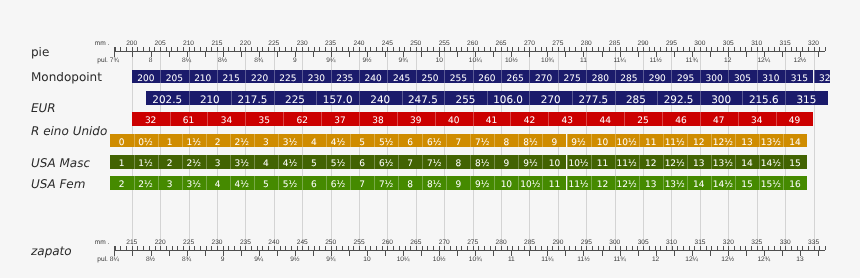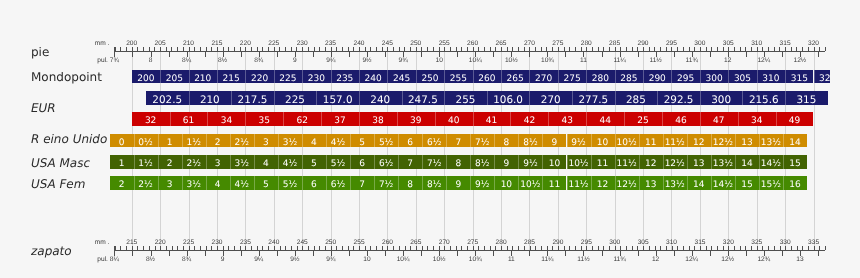--- a/index.html
+++ b/index.html
@@ -347,21 +347,21 @@
         <div class="cell" style="left: 472.6px; width: 37.88px; background: rgb(204, 0, 0);"><span>41</span><span class="sep"></span></div>
         <div class="cell" style="left: 510.48px; width: 37.88px; background: rgb(204, 0, 0);"><span>42</span><span class="sep"></span></div>
         <div class="cell" style="left: 548.36px; width: 37.88px; background: rgb(204, 0, 0);"><span>43</span><span class="sep"></span></div>
         <div class="cell" style="left: 586.24px; width: 37.87px; background: rgb(204, 0, 0);"><span>44</span><span class="sep"></span></div>
         <div class="cell" style="left: 624.11px; width: 37.88px; background: rgb(204, 0, 0);"><span>25</span><span class="sep"></span></div>
         <div class="cell" style="left: 661.99px; width: 37.88px; background: rgb(204, 0, 0);"><span>46</span><span class="sep"></span></div>
         <div class="cell" style="left: 699.87px; width: 37.88px; background: rgb(204, 0, 0);"><span>47</span><span class="sep"></span></div>
         <div class="cell" style="left: 737.75px; width: 37.88px; background: rgb(204, 0, 0);"><span>34</span><span class="sep"></span></div>
         <div class="cell" style="left: 775.63px; width: 37.87px; background: rgb(204, 0, 0);"><span>49</span><span class="sep"></span></div>
       </div>
-      <div class="rowlabel it" style="top: 133px;">R eino Unido</div>
+      <div class="rowlabel it" style="top: 125px;">R eino Unido</div>
       <div class="band" id="row-reino-unido" style="top: 133.7px;">
         <div class="cell" style="left: 109.5px; width: 24.05px; background: rgb(207, 140, 0);"><span>0</span></div>
         <div class="cell" style="left: 133.55px; width: 24.05px; background: rgb(207, 140, 0);"><span>0½</span><span class="sep"></span></div>
         <div class="cell" style="left: 157.6px; width: 24.06px; background: rgb(207, 140, 0);"><span>1</span><span class="sep"></span></div>
         <div class="cell" style="left: 181.66px; width: 24.05px; background: rgb(207, 140, 0);"><span>1½</span><span class="sep"></span></div>
         <div class="cell" style="left: 205.71px; width: 24.05px; background: rgb(207, 140, 0);"><span>2</span><span class="sep"></span></div>
         <div class="cell" style="left: 229.76px; width: 24.06px; background: rgb(207, 140, 0);"><span>2½</span><span class="sep"></span></div>
         <div class="cell" style="left: 253.82px; width: 24.05px; background: rgb(207, 140, 0);"><span>3</span><span class="sep"></span></div>
         <div class="cell" style="left: 277.87px; width: 24.05px; background: rgb(207, 140, 0);"><span>3½</span><span class="sep"></span></div>
         <div class="cell" style="left: 301.92px; width: 24.05px; background: rgb(207, 140, 0);"><span>4</span><span class="sep"></span></div>

